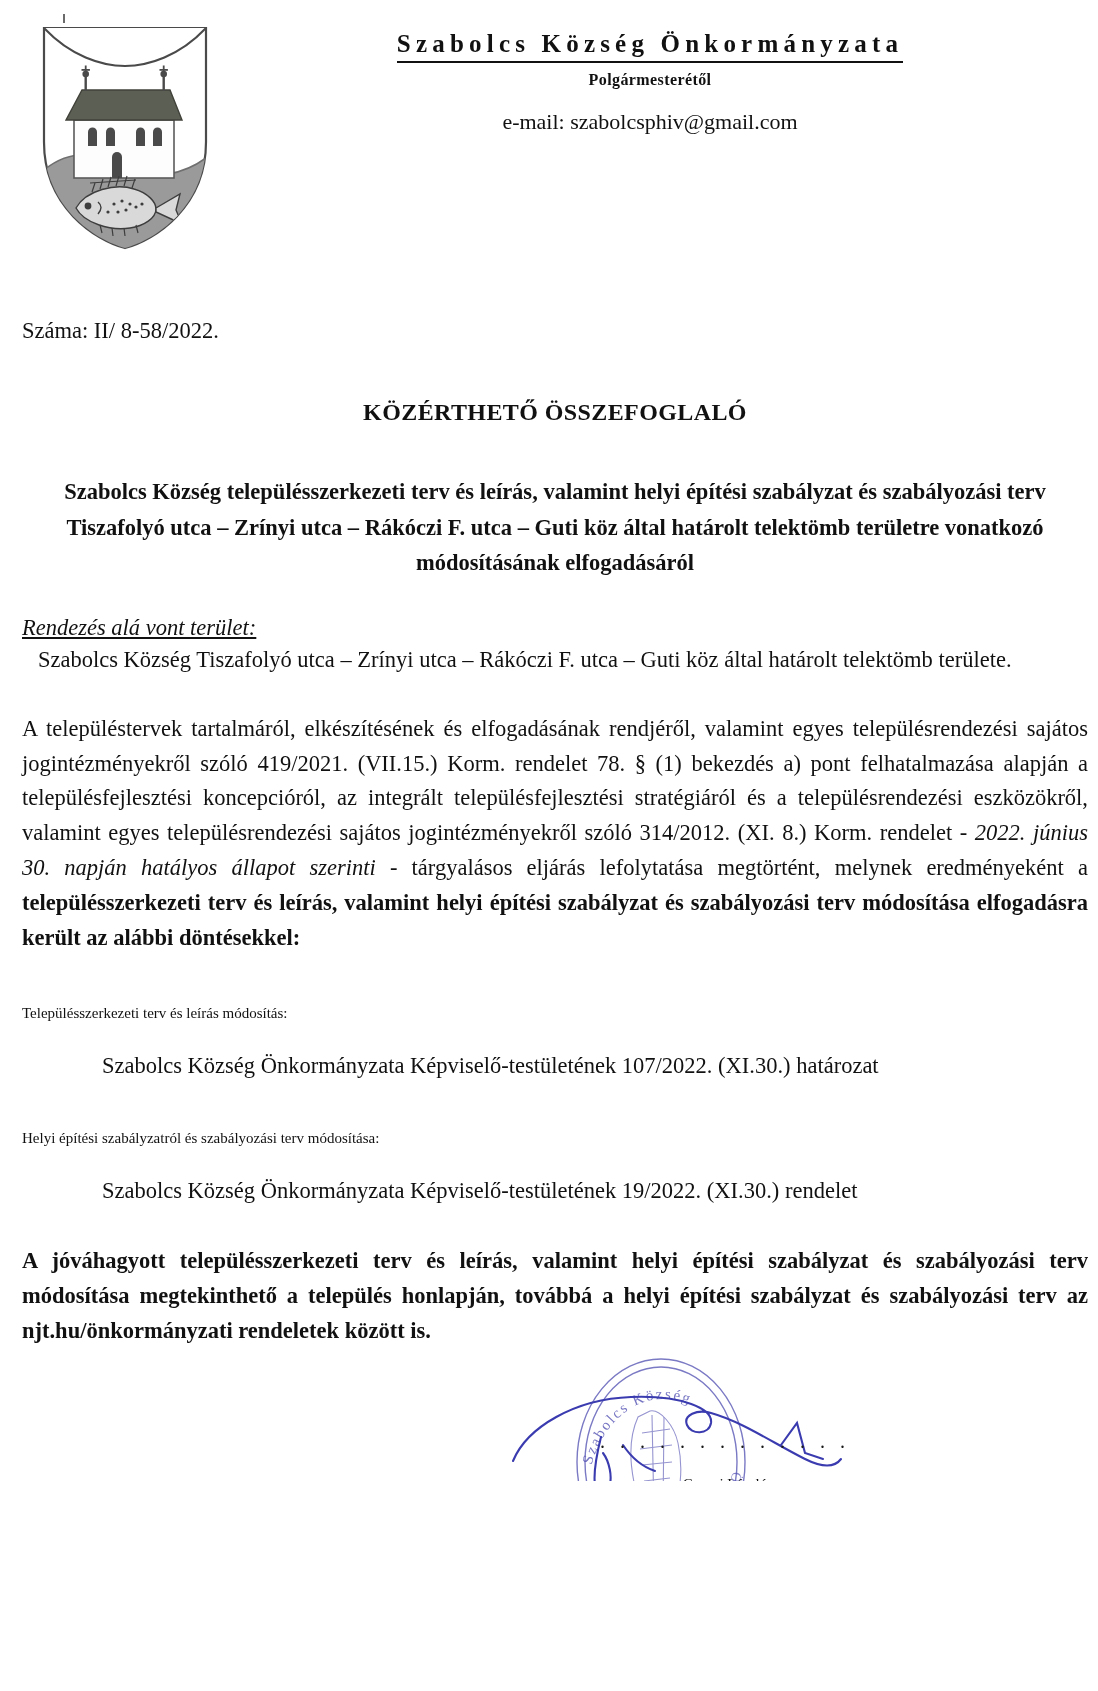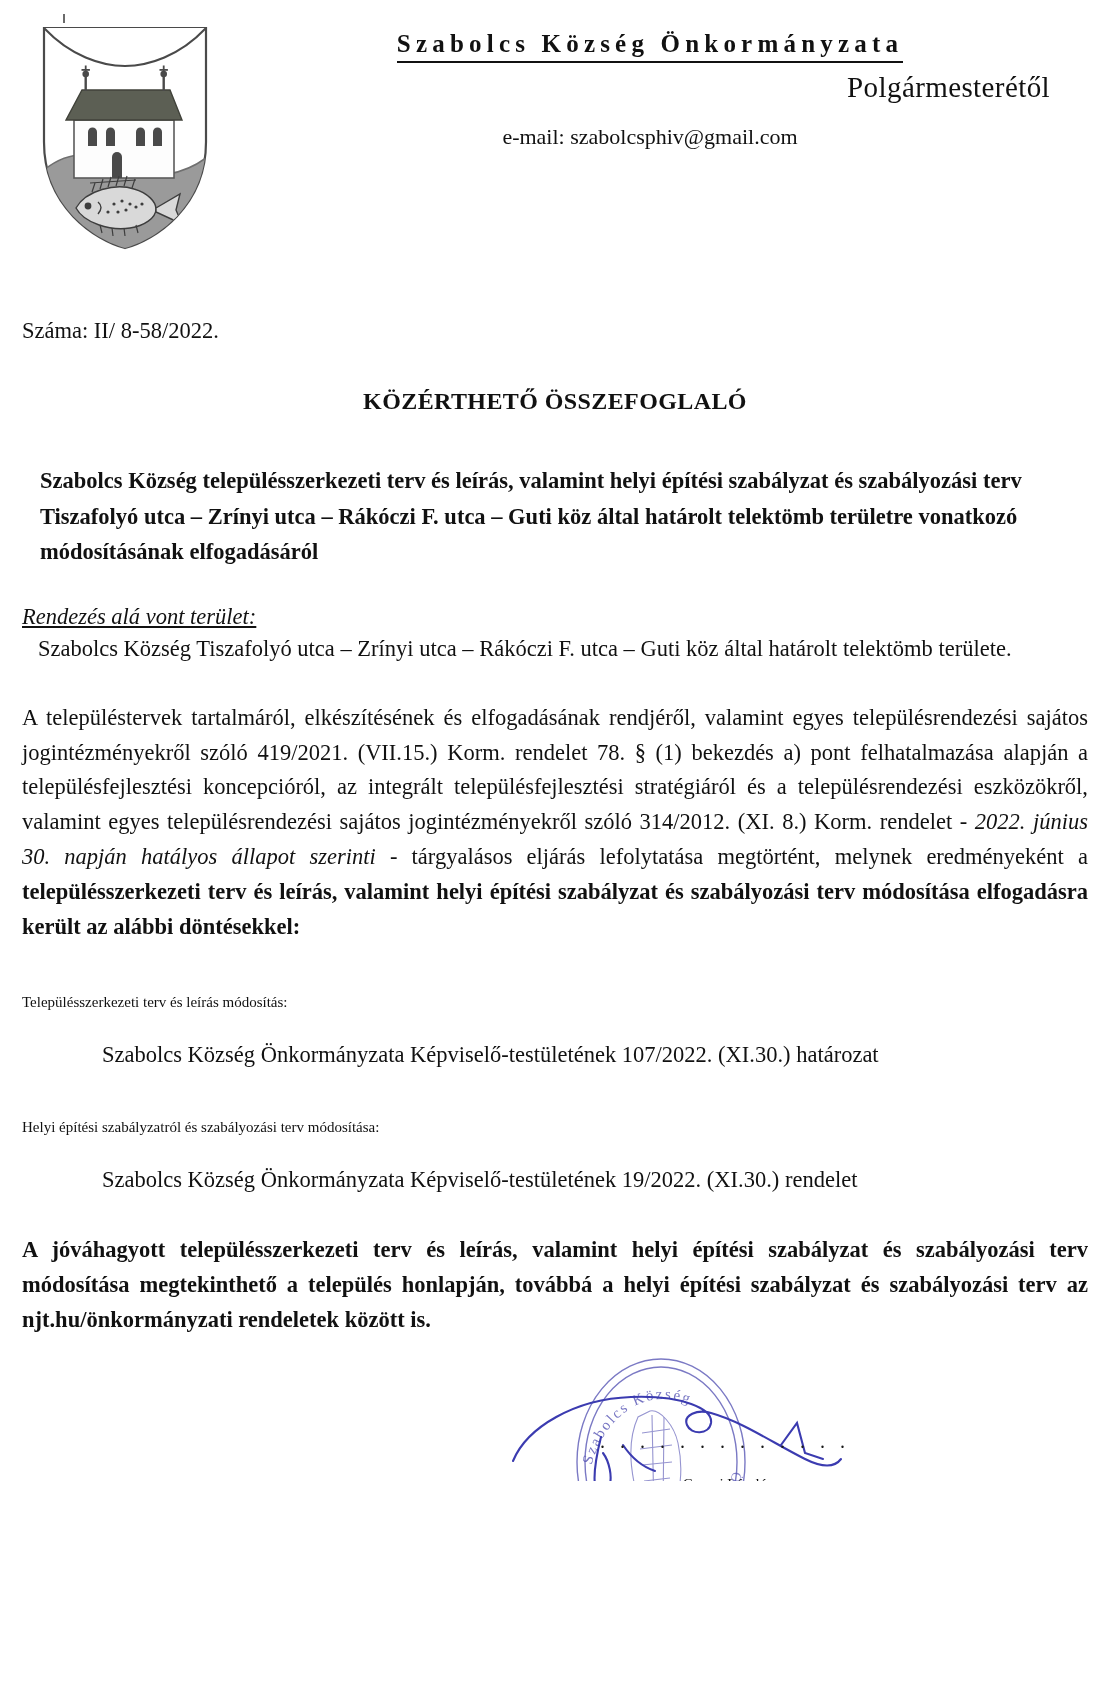--- a/index.html
+++ b/index.html
@@ -45,25 +45,24 @@
     display: inline-block;
     font-size: 25px;
     font-weight: bold;
     letter-spacing: 5.2px;
     border-bottom: 2px solid #111;
     padding-bottom: 2px;
     line-height: 1.15;
     white-space: nowrap;
   }
   .office-sub {
-    font-size: 29px;
-    font-weight: normal;
+    font-size: 16px;
+    font-weight: bold;
     margin-top: 8px;
     letter-spacing: 0.4px;
-    text-align: right;
   }
   .contact-line {
     font-size: 22px;
     margin-top: 22px;
     letter-spacing: 0.2px;
   }
   .email-line {
     font-size: 22px;
     margin-top: 20px;
   }
@@ -78,25 +77,25 @@
     box-sizing: border-box;
   }
   .ref-number {
     font-size: 22.5px;
     margin-top: 18px;
   }
   .doc-title {
     text-align: center;
     font-size: 24px;
     font-weight: bold;
-    margin-top: 44px;
+    margin-top: 55px;
     letter-spacing: 0.4px;
   }
   .subject {
-    text-align: left;
+    text-align: center;
     font-size: 22.5px;
     font-weight: bold;
     line-height: 1.58;
     margin-top: 48px;
     padding: 0 18px;
   }
   .section-label {
     font-size: 22.5px;
     font-style: italic;
     font-weight: normal;

